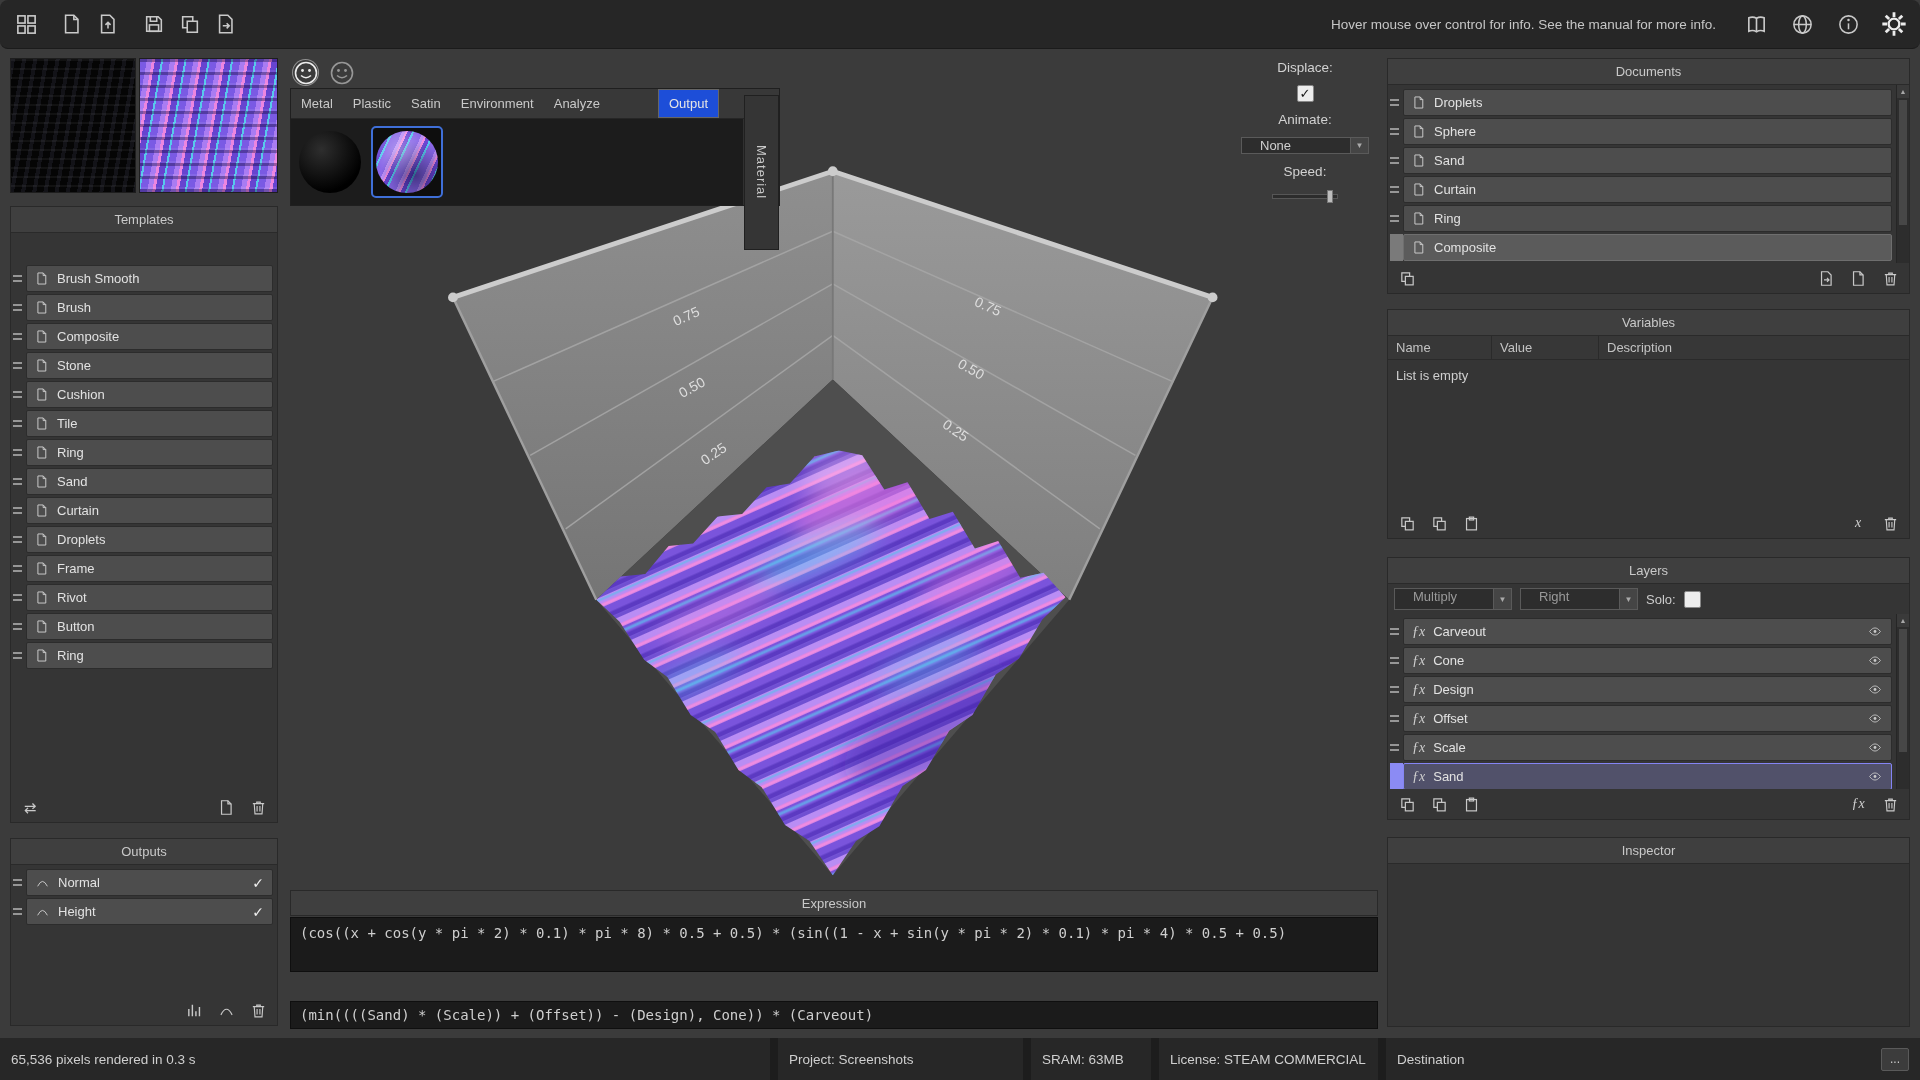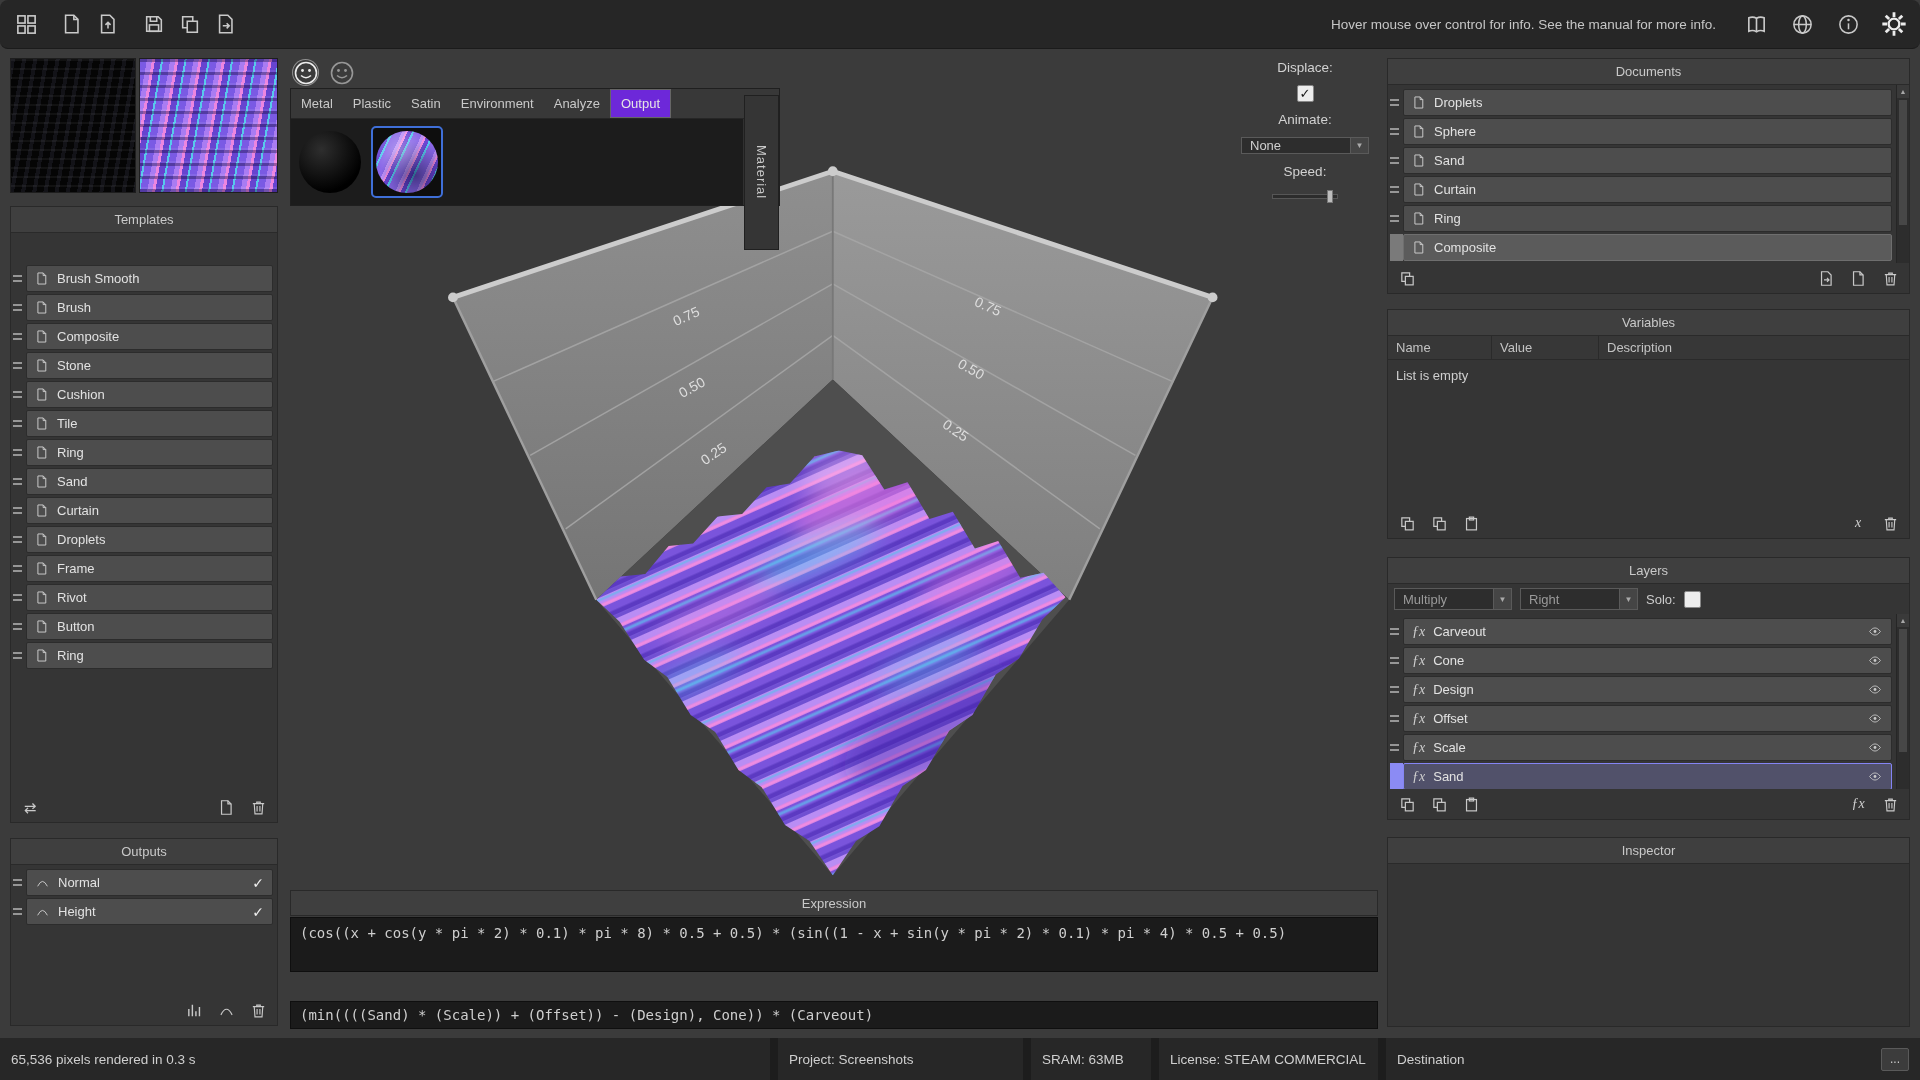--- a/index.html
+++ b/index.html
@@ -58,35 +58,35 @@
   
   .col-center { position:absolute; left:290px; top:58px; width:1088px; height:972px; }
   .ball-btns { position:absolute; left:2px; top:1px; display:flex; gap:9px; z-index:6; }
   .ball { width:27px; height:27px; border-radius:50%; display:flex; align-items:center; justify-content:center; }
   .ball.active { box-shadow:0 0 0 1px #8f8f8f inset; }
   .ball.dim { opacity:.65; }
   .vp-controls { position:absolute; top:2px; right:9px; height:26px; display:flex; align-items:center; gap:10px; z-index:6; font-size:13.5px; color:#d2d2d2;flex-direction:column; }
   .cb { width:17px; height:17px; background:#ededed; border:1px solid #888; border-radius:2px;
     display:flex; align-items:center; justify-content:center; font-size:13px; color:#161616; }
   .cb.empty { color:transparent; }
-  .select { height:22px; background:#2d2d2d; border:1px solid #5a5a5a; display:flex; align-items:center;
-    font-size:13px; color:#cfcfcf; }
+  .select { height:22px; background:#2d2d2d; border:1px solid #5a5a5a; display:flex; 
+    font-size:13px; color:#cfcfcf;padding-left:10px; }
   .select .val { padding:0 8px; flex:1; white-space:nowrap; }
   .select .arr { width:18px; height:100%; background:#454545; border-left:1px solid #5a5a5a;
     display:flex; align-items:center; justify-content:center; font-size:8px; color:#aaa; }
   .sel-animate { width:128px; }
   .slider { position:relative; width:66px; height:15px; }
   .groove { position:absolute; left:0; right:0; top:5px; height:5px; background:#2c2c2c; border:1px solid #565656; }
   .sthumb { position:absolute; right:5px; top:1px; width:6px; height:13px; background:#bdbdbd; border:1px solid #777; }
 
   .material { position:absolute; left:0; top:30px; width:490px; height:118px; background:#303030;
     border:1px solid #1f1f1f; z-index:5; }
   .mat-tabs { display:flex; height:30px; background:#383838; border-bottom:1px solid #262626; padding-right:36px; }
   .mtab { padding:0 10px; display:flex; align-items:center; font-size:13px; color:#c9c9c9; }
-  .mtab.active { background:#6d28d9; border:1px solid #666; color:#e5e5e5; }
+  .mtab.active { background:#1d4ed8; border:1px solid #666; color:#e5e5e5;margin-left:48px; }
   .mat-body { position:absolute; left:0; right:36px; top:30px; bottom:0; background:#1c1c1c;
     display:flex; align-items:center; gap:10px; padding:0 8px; }
   .sphere { width:62px; height:62px; border-radius:50%; }
   .sphere.dark { background:radial-gradient(circle at 36% 30%, #2e2e2e, #000 72%); }
   .sphere-sel { width:72px; height:72px; border:2px solid #3f6fd8; border-radius:5px; background:#0e0e0e;
     display:flex; align-items:center; justify-content:center; }
   .sphere.colored { background-image:
       radial-gradient(circle at 38% 30%, rgba(255,255,255,0.3), rgba(0,0,0,0) 46%),
       radial-gradient(circle at 64% 72%, rgba(0,0,35,0.5), rgba(0,0,0,0) 58%),
       repeating-linear-gradient(115deg, #8a68e8 0 5px, #bb8ef6 5px 8px, #ef8ce2 8px 10px, #6a46d4 10px 14px, #58c8ee 14px 16px, #8a68e8 16px 19px); }

